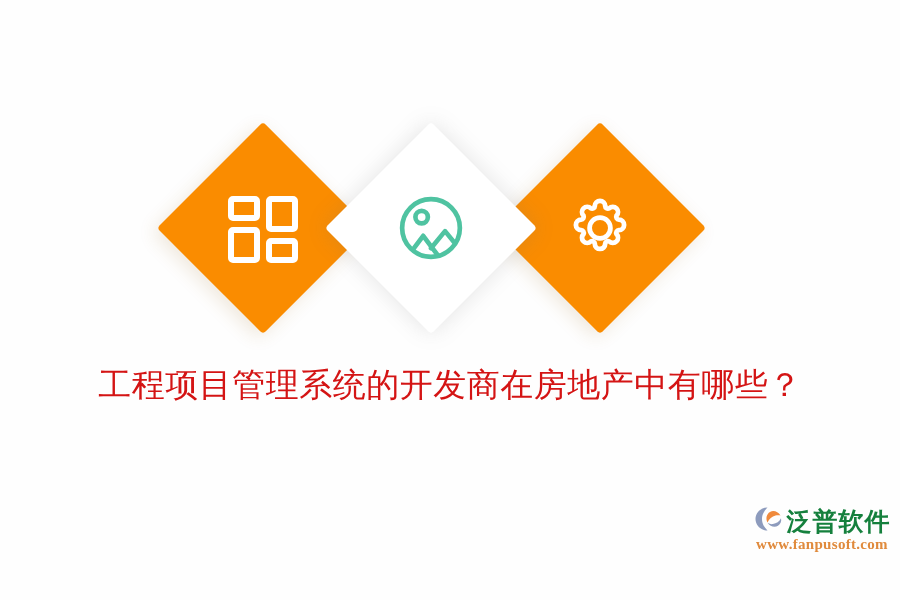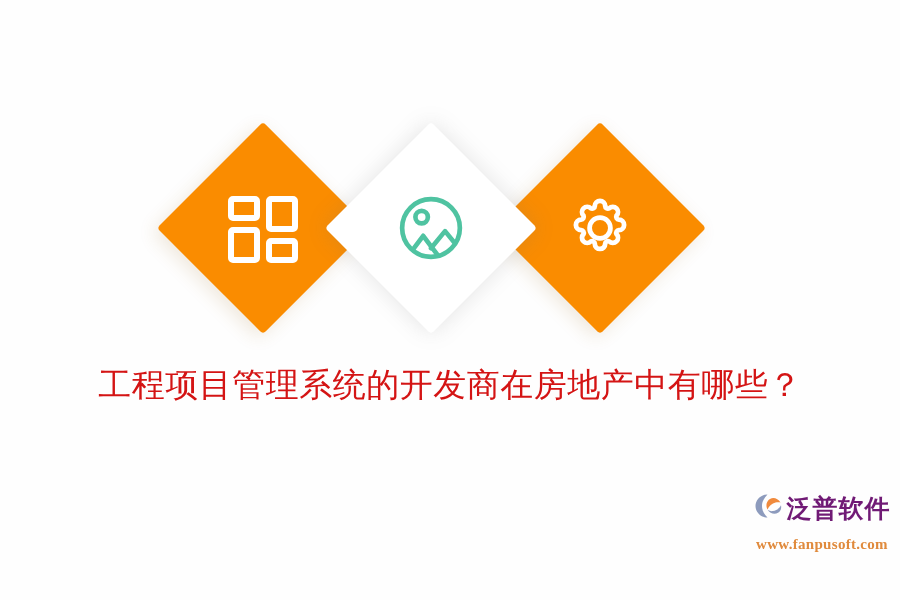--- a/index.html
+++ b/index.html
@@ -101,26 +101,26 @@
   #brand-lockup {
     display: flex;
     align-items: center;
     justify-content: center;
     gap: 3px;
   }
   #brand-name {
     font-family: "DejaVu Sans", "Liberation Sans", sans-serif;
     font-size: 25px;
     font-weight: bold;
-    color: #701a75;
+    color: #15803d;
     letter-spacing: 1px;
     line-height: 1;
   }
   #brand-url {
-    margin-top: 14px;
+    margin-top: 1px;
     font-family: "Liberation Serif", "DejaVu Serif", serif;
     font-size: 15px;
     font-weight: bold;
     color: #e08a3c;
     letter-spacing: 0.3px;
     line-height: 1;
   }
 </style>
 </head>
 <body>

